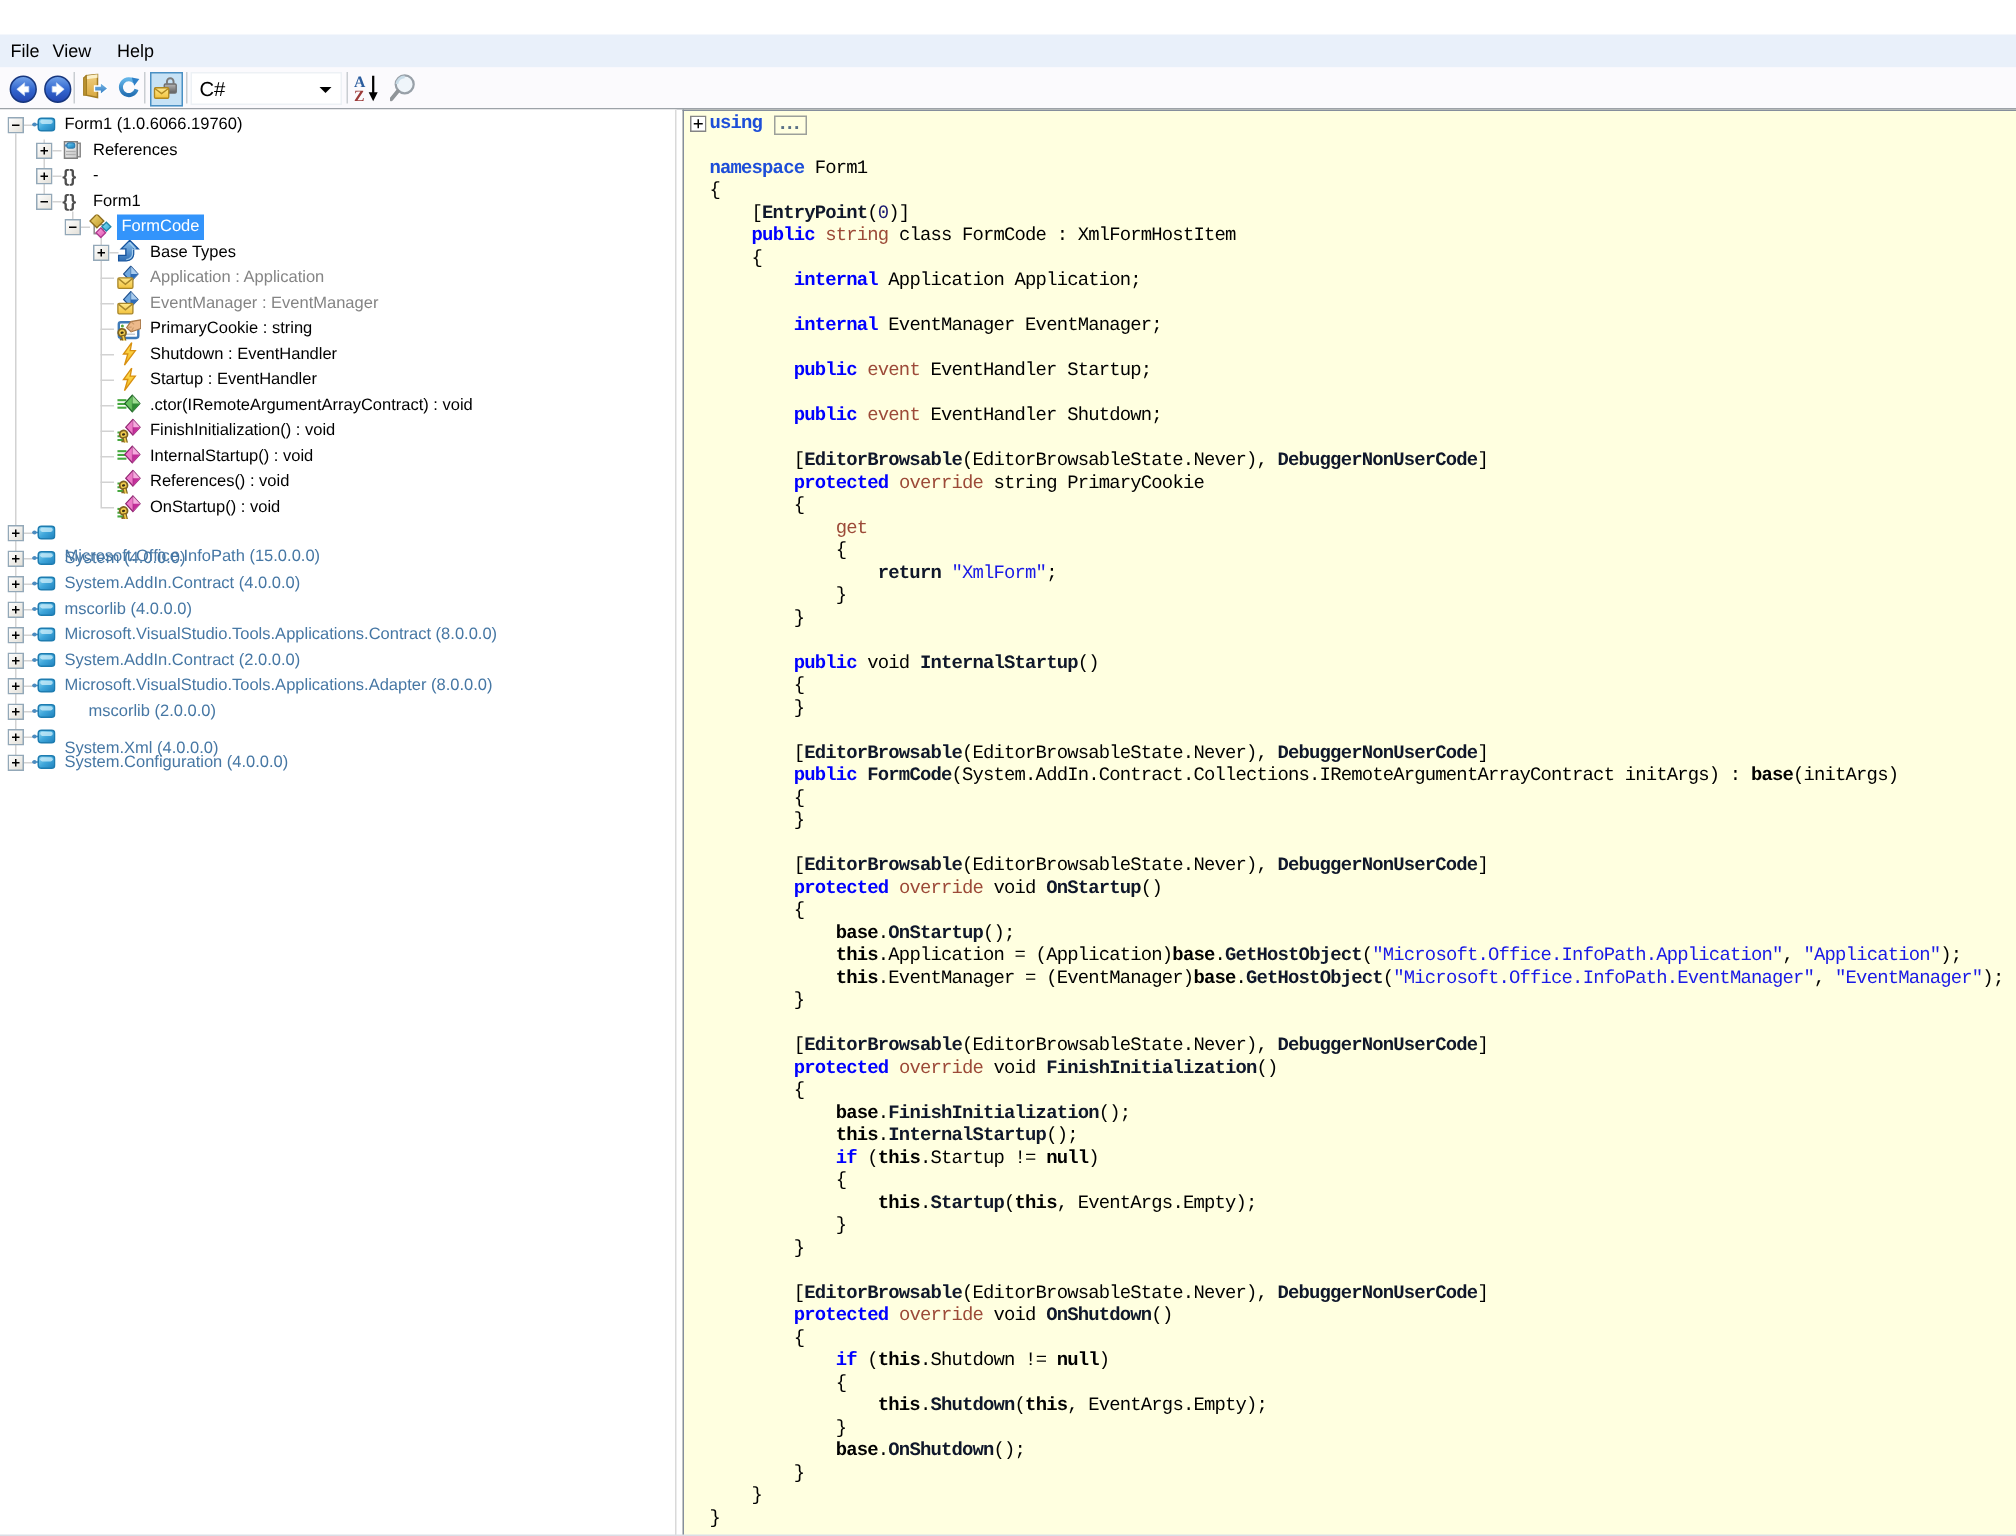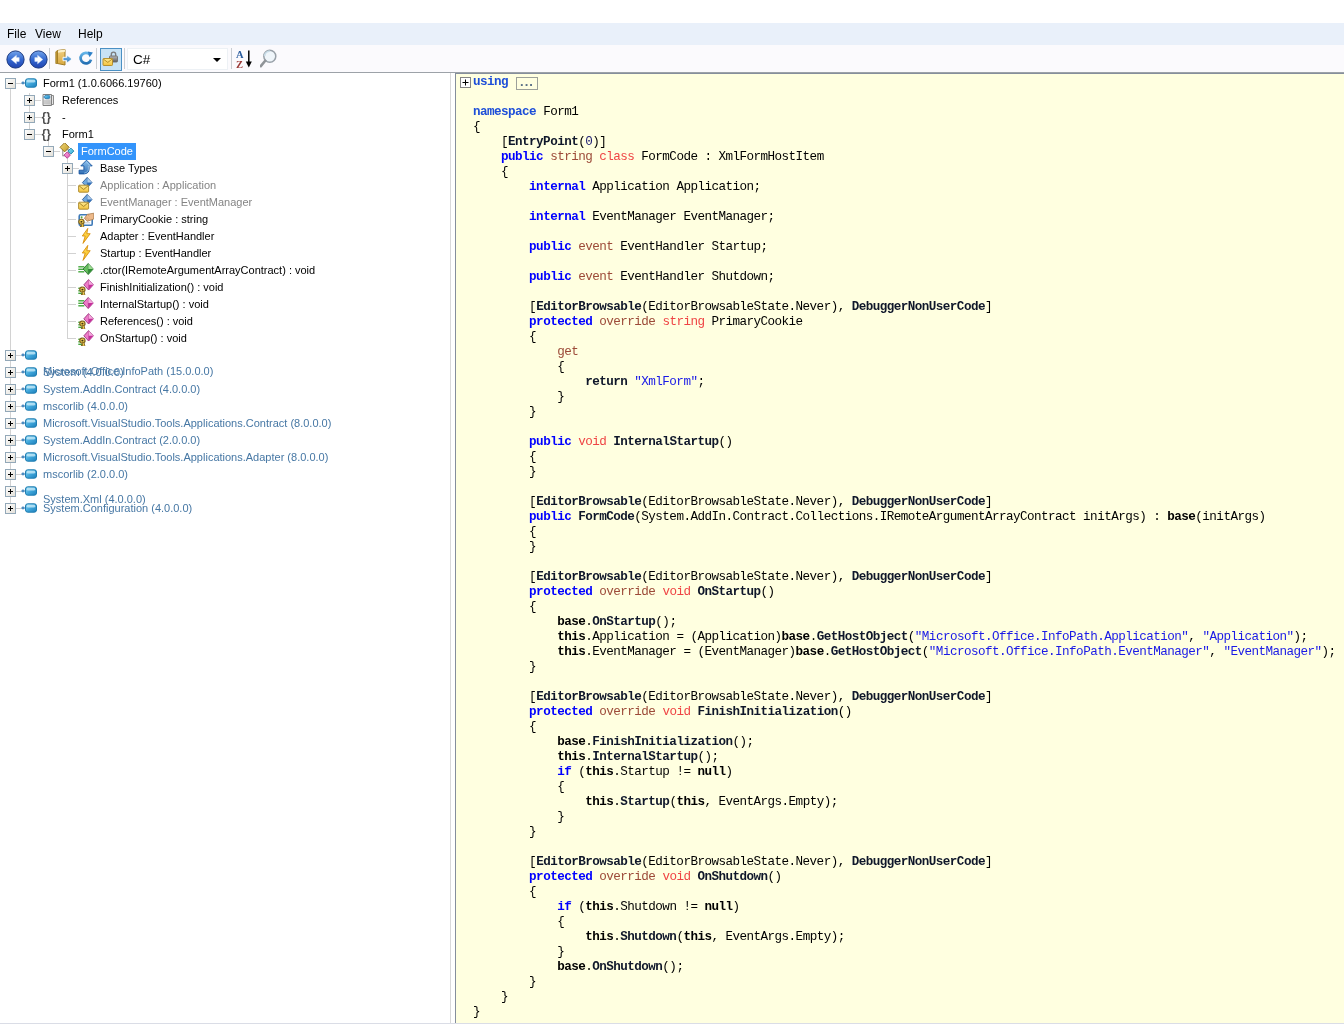--- a/index.html
+++ b/index.html
@@ -19,21 +19,21 @@
 .tt{position:absolute;height:17px;line-height:17px;font-size:11px;color:#000;white-space:pre}
 .tg{color:#848484}
 .tb{color:#4677A4}
 .ts{color:#fff;background:#3394FB;padding:0 3px;margin-left:-3px}
 #code{position:absolute;left:455px;top:73px;width:889px;height:951px;background:#FFFFE0;border:1px solid #858E9C;border-right:none;border-bottom:none}
 #pre{position:absolute;left:17px;top:1px;font-family:"Liberation Mono",monospace;font-size:12.6px;letter-spacing:-0.545px;line-height:15px;color:#000;white-space:pre}
 #pre i{font-style:normal}
 i.k{color:#0000FF;font-weight:bold}
 i.g{color:#1d4ed8;font-weight:bold}
 i.m{color:#9C4A38}
-i.r{color:#ef4444}
+i.r{color:#000000}
 i.n{color:#0f172a;font-weight:bold}
 i.b{color:#000;font-weight:bold}
 i.s{color:#1A1AE6}
 i.d{color:#191970}
 #fold{position:absolute;left:4px;top:3px}
 #dots{position:absolute;left:60px;top:3px;width:22px;height:13px;border:1px solid #9CA09A;color:#5A7086;font-size:13px;font-weight:bold;line-height:8px;text-align:center;letter-spacing:1px}
 </style></head>
 <body>
 <svg width="0" height="0" style="position:absolute">
     <defs>
@@ -276,21 +276,21 @@
           <ellipse cx="3.4" cy="10.8" rx="1.1" ry="0.8" fill="#3C3118"></ellipse>
           <rect x="2.5" y="12.8" width="2" height="4.6" fill="#F0CC4E" stroke="#806420" stroke-width="0.8"></rect>
           <line x1="2.4" y1="15.200000000000001" x2="0.7999999999999998" y2="15.200000000000001" stroke="#806420" stroke-width="1.3"></line>
           <line x1="2.4" y1="17.0" x2="1.1999999999999997" y2="17.0" stroke="#806420" stroke-width="1.3"></line>
         </g>
       </svg>
 <div class="tt" style="left:100px;top:138px">PrimaryCookie : string</div>
 <svg class="ic" style="left:78px;top:155px" width="16" height="16" viewBox="0 0 16 16">
         <path d="M9.8,0.4 L4.3,8 L7.2,8 L5,15.4 L12.2,5.7 L8.8,5.7 Z" fill="url(#gbolt)" stroke="#D89010" stroke-width="0.9"></path>
       </svg>
-<div class="tt" style="left:100px;top:155px">Adapter : EventHandler</div>
+<div class="tt" style="left:100px;top:155px">Shutdown : EventHandler</div>
 <svg class="ic" style="left:78px;top:172px" width="16" height="16" viewBox="0 0 16 16">
         <path d="M9.8,0.4 L4.3,8 L7.2,8 L5,15.4 L12.2,5.7 L8.8,5.7 Z" fill="url(#gbolt)" stroke="#D89010" stroke-width="0.9"></path>
       </svg>
 <div class="tt" style="left:100px;top:172px">Startup : EventHandler</div>
 <svg class="ic" style="left:78px;top:189px" width="16" height="16" viewBox="0 0 16 16">
         <line x1="0.3" y1="4.8" x2="6.3" y2="4.8" stroke="#45A83E" stroke-width="1.4"></line>
         <line x1="0.3" y1="7.3" x2="6.3" y2="7.3" stroke="#45A83E" stroke-width="1.4"></line>
         <line x1="0.3" y1="9.8" x2="6.3" y2="9.8" stroke="#45A83E" stroke-width="1.4"></line>
         <polygon points="10.2,1.5 15.26,7 10.2,12.5 5.139999999999999,7" fill="#66C05E" stroke="#1F6426" stroke-width="0.8"></polygon>
         <polygon points="10.2,1.5 15.26,7 10.2,12.5" fill="#B2E8A4" opacity="0.75"></polygon>
@@ -447,21 +447,21 @@
         <rect x="0.5" y="0.5" width="10" height="10" fill="url(#gexp)" stroke="#93A8B8"></rect>
         <line x1="3" y1="5.5" x2="8" y2="5.5" stroke="#000" stroke-width="1"></line>
         <line x1="5.5" y1="3" x2="5.5" y2="8" stroke="#000" stroke-width="1"></line>
       </svg>
 <svg class="ic" style="left:21px;top:393px" width="16" height="16" viewBox="0 0 16 16">
         <line x1="0.5" y1="8" x2="4.5" y2="8" stroke="#4B8BBF" stroke-width="1"></line>
         <circle cx="2" cy="8" r="1.4" fill="#4B8BBF"></circle>
         <rect x="4.5" y="3.8" width="11" height="8.4" rx="2.2" fill="url(#gasm)" stroke="#1E7CB0" stroke-width="1"></rect>
         <rect x="5.8" y="4.8" width="8.4" height="2.8" rx="1.4" fill="#CDEEFA" opacity="0.75"></rect>
       </svg>
-<div class="tt tb" style="left:43px;top:393px">mscorlib (2.0.0.0)</div>
+<div class="tt tb" style="left:59px;top:393px">mscorlib (2.0.0.0)</div>
 <svg class="ic" style="left:5px;top:413px" width="11" height="11" viewBox="0 0 11 11">
         <rect x="0.5" y="0.5" width="10" height="10" fill="url(#gexp)" stroke="#93A8B8"></rect>
         <line x1="3" y1="5.5" x2="8" y2="5.5" stroke="#000" stroke-width="1"></line>
         <line x1="5.5" y1="3" x2="5.5" y2="8" stroke="#000" stroke-width="1"></line>
       </svg>
 <svg class="ic" style="left:21px;top:410px" width="16" height="16" viewBox="0 0 16 16">
         <line x1="0.5" y1="8" x2="4.5" y2="8" stroke="#4B8BBF" stroke-width="1"></line>
         <circle cx="2" cy="8" r="1.4" fill="#4B8BBF"></circle>
         <rect x="4.5" y="3.8" width="11" height="8.4" rx="2.2" fill="url(#gasm)" stroke="#1E7CB0" stroke-width="1"></rect>
         <rect x="5.8" y="4.8" width="8.4" height="2.8" rx="1.4" fill="#CDEEFA" opacity="0.75"></rect>

